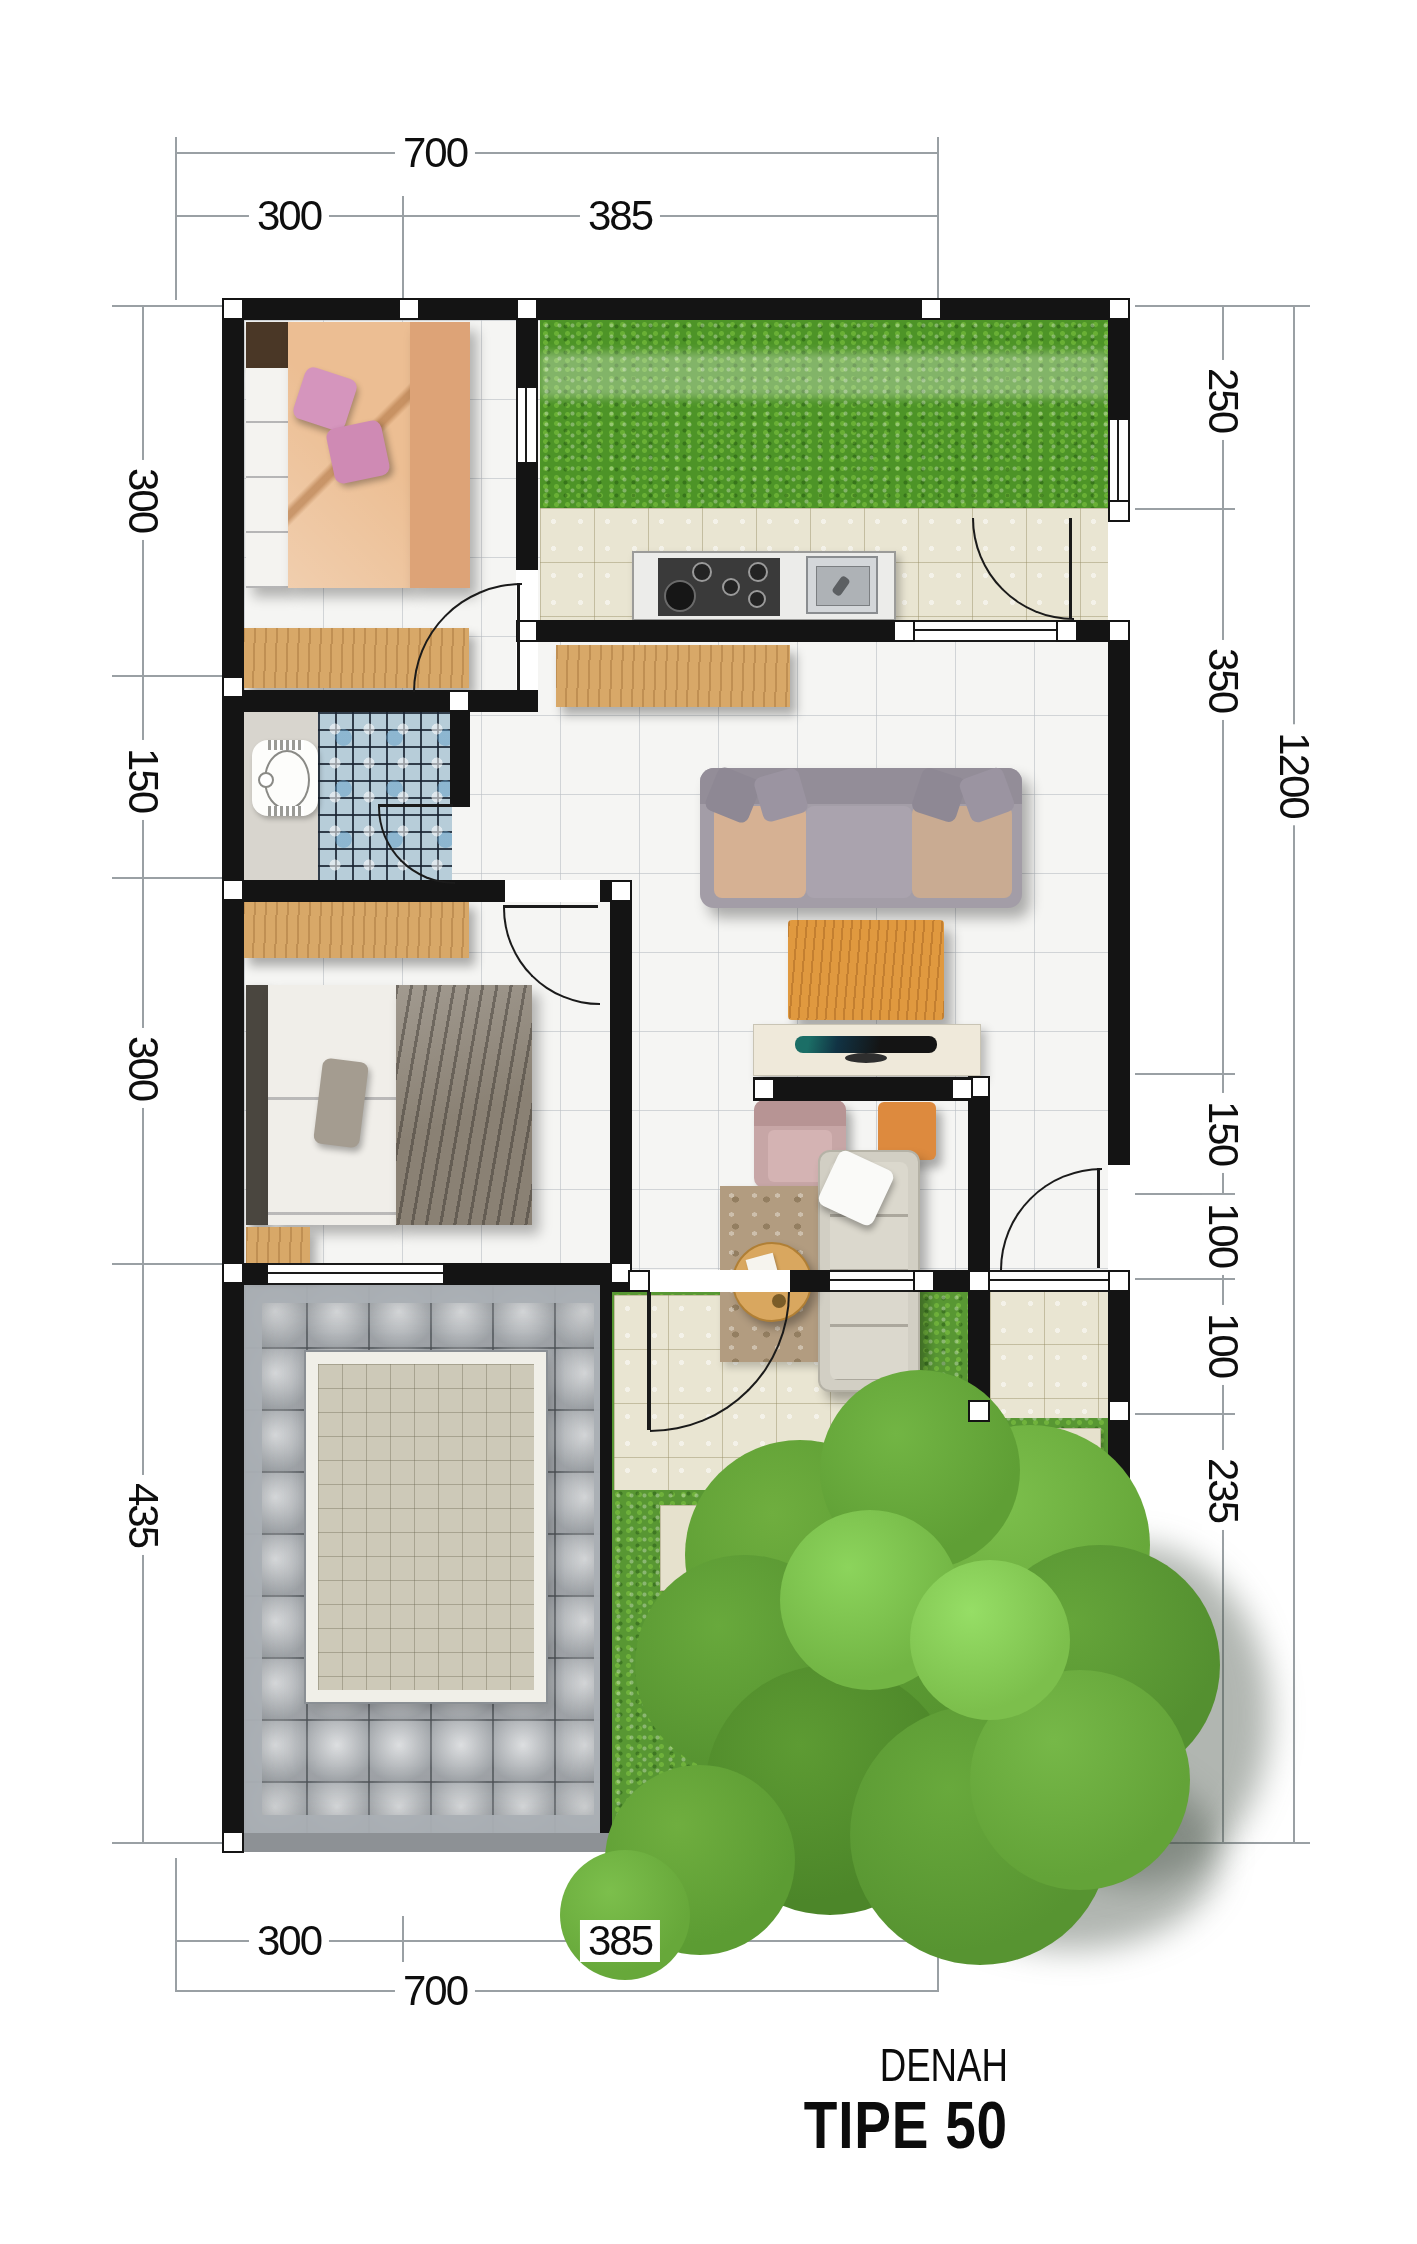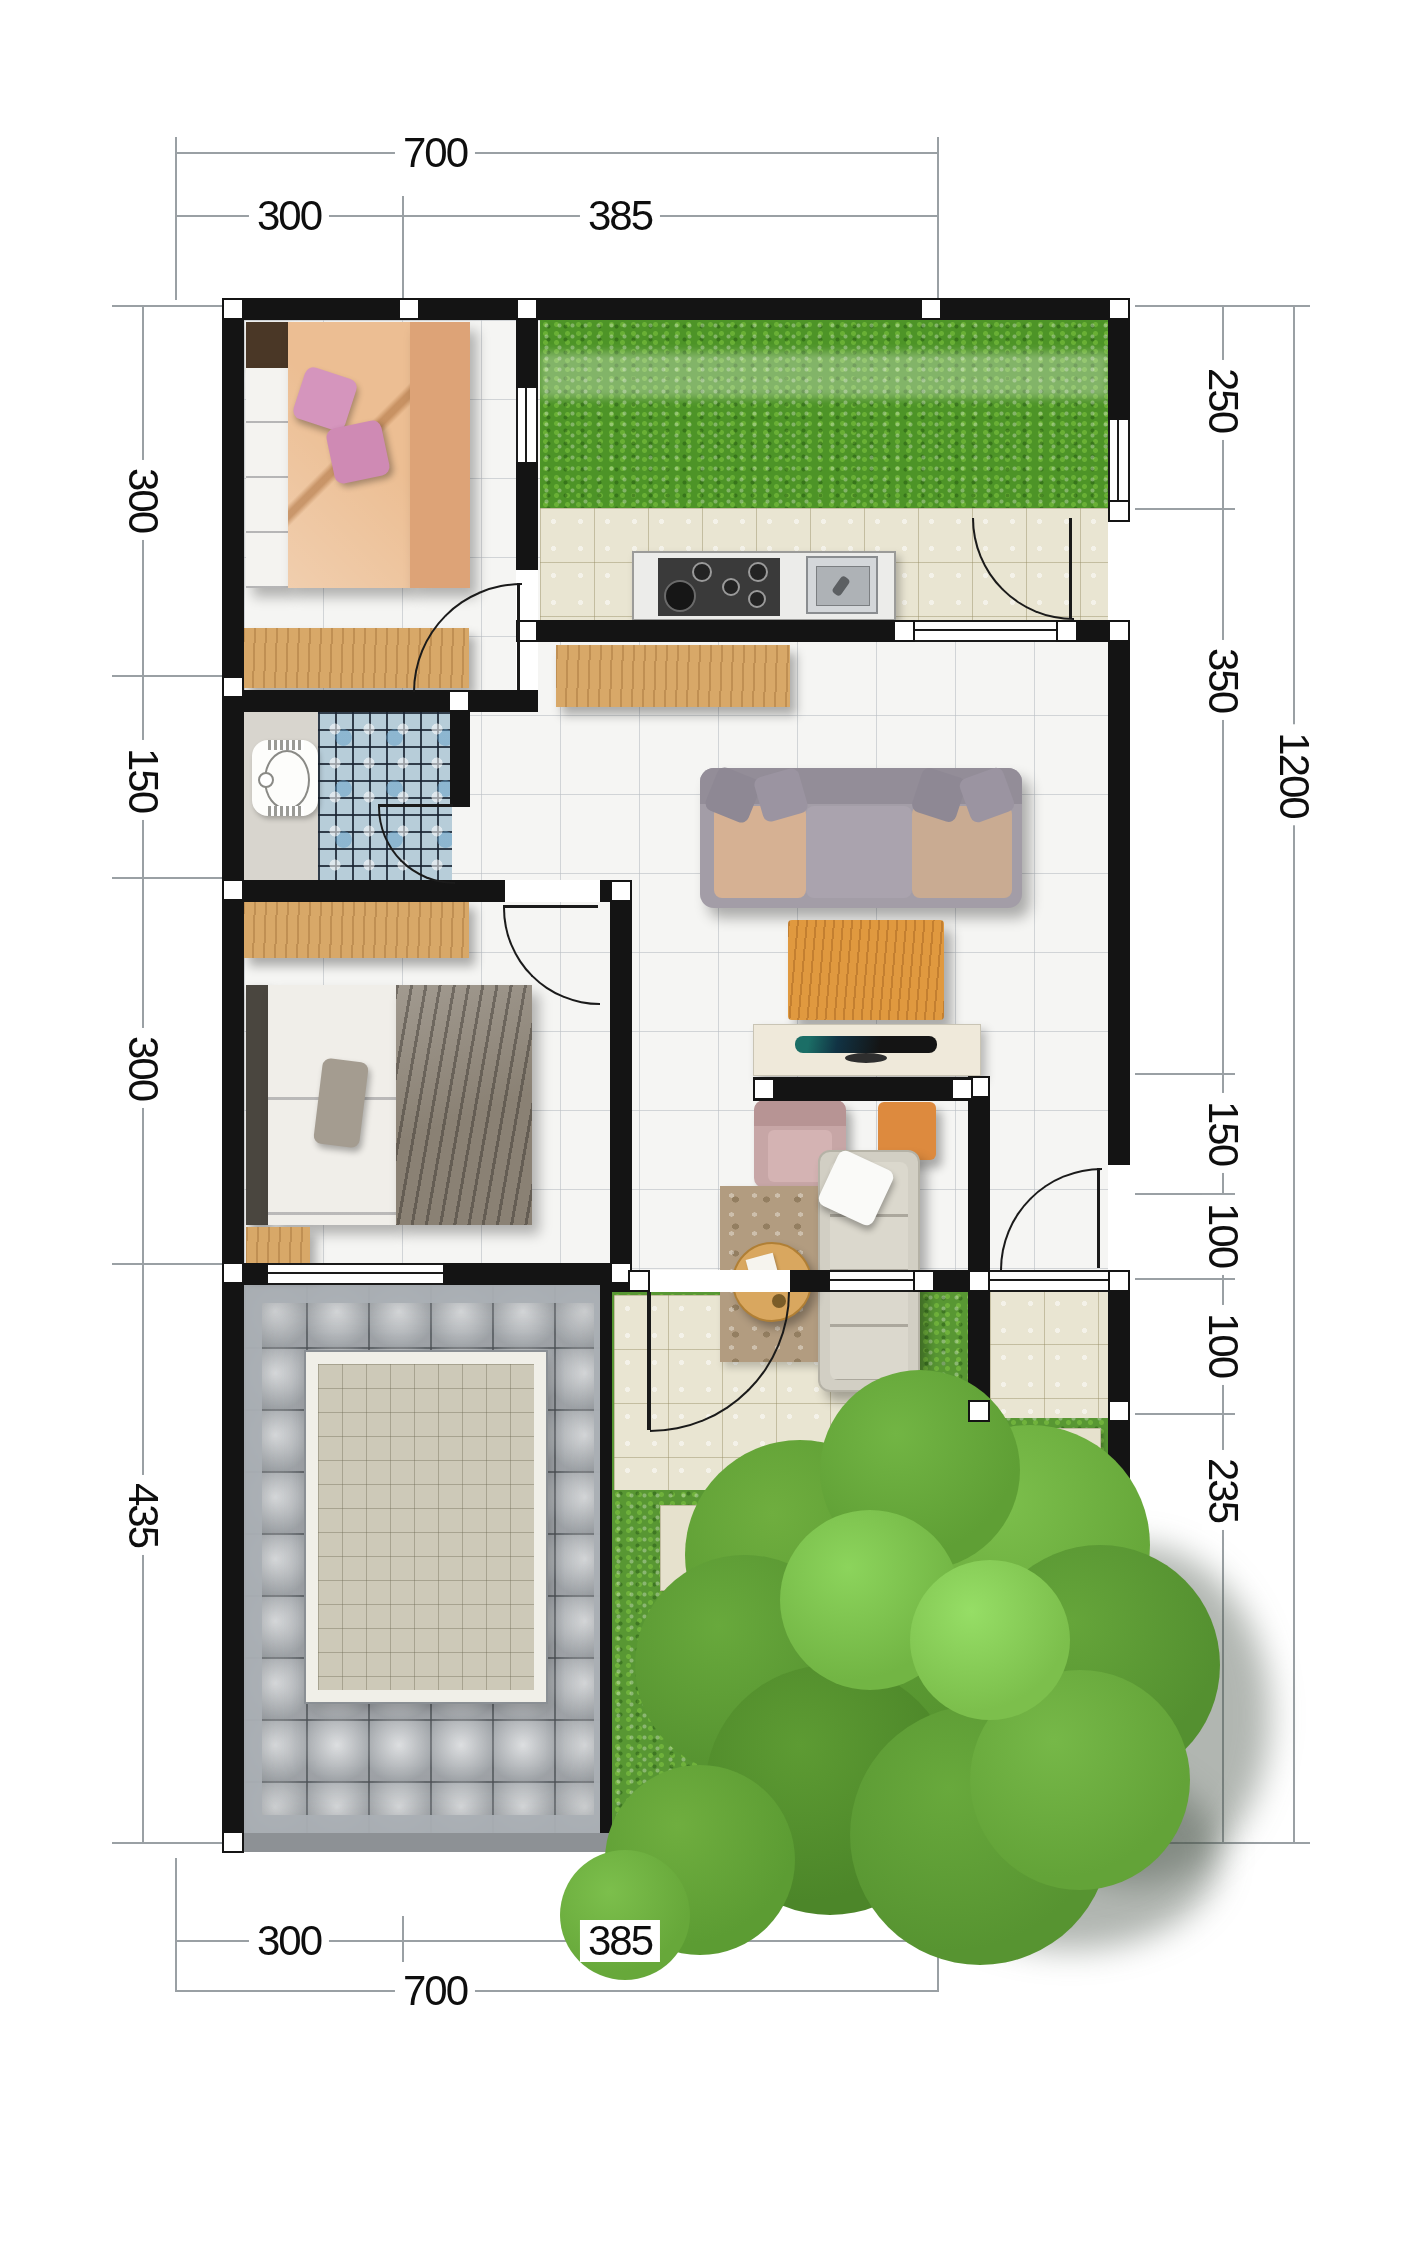--- a/index.html
+++ b/index.html
@@ -279,13 +279,17 @@
       <div class="blob" style="left: 980px; top: 1545px; width: 240px; height: 240px; background: radial-gradient(circle at 38% 32%, rgb(101, 165, 58) 0%, rgb(84, 144, 48) 68%), radial-gradient(circle, rgba(20, 60, 5, 0.35) 0px, rgba(20, 60, 5, 0.35) 1.5px, transparent 2.5px);"></div>
       <div class="blob" style="left: 705px; top: 1665px; width: 250px; height: 250px; background: radial-gradient(circle at 38% 32%, rgb(93, 155, 51) 0%, rgb(76, 134, 41) 68%), radial-gradient(circle, rgba(20, 60, 5, 0.35) 0px, rgba(20, 60, 5, 0.35) 1.5px, transparent 2.5px);"></div>
       <div class="blob" style="left: 850px; top: 1705px; width: 260px; height: 260px; background: radial-gradient(circle at 38% 32%, rgb(104, 169, 60) 0%, rgb(87, 148, 49) 68%), radial-gradient(circle, rgba(20, 60, 5, 0.35) 0px, rgba(20, 60, 5, 0.35) 1.5px, transparent 2.5px);"></div>
       <div class="blob" style="left: 970px; top: 1670px; width: 220px; height: 220px; background: radial-gradient(circle at 38% 32%, rgb(118, 184, 72) 0%, rgb(99, 163, 56) 68%), radial-gradient(circle, rgba(20, 60, 5, 0.35) 0px, rgba(20, 60, 5, 0.35) 1.5px, transparent 2.5px);"></div>
       <div class="blob" style="left: 605px; top: 1765px; width: 190px; height: 190px; background: radial-gradient(circle at 38% 32%, rgb(111, 174, 63) 0%, rgb(92, 156, 51) 68%), radial-gradient(circle, rgba(20, 60, 5, 0.35) 0px, rgba(20, 60, 5, 0.35) 1.5px, transparent 2.5px);"></div>
       <div class="blob" style="left: 560px; top: 1850px; width: 130px; height: 130px; background: radial-gradient(circle at 38% 32%, rgb(124, 191, 76) 0%, rgb(103, 168, 58) 68%), radial-gradient(circle, rgba(20, 60, 5, 0.35) 0px, rgba(20, 60, 5, 0.35) 1.5px, transparent 2.5px);"></div>
       <div class="blob" style="left: 780px; top: 1510px; width: 180px; height: 180px; background: radial-gradient(circle at 38% 32%, rgb(140, 212, 92) 0%, rgb(114, 181, 68) 68%), radial-gradient(circle, rgba(20, 60, 5, 0.35) 0px, rgba(20, 60, 5, 0.35) 1.5px, transparent 2.5px);"></div>
       <div class="blob" style="left: 910px; top: 1560px; width: 160px; height: 160px; background: radial-gradient(circle at 38% 32%, rgb(150, 222, 102) 0%, rgb(124, 191, 76) 68%), radial-gradient(circle, rgba(20, 60, 5, 0.35) 0px, rgba(20, 60, 5, 0.35) 1.5px, transparent 2.5px);"></div>
     </div>
 
+  <div id="title">
+    <div class="sub">DENAH</div>
+    <div class="main">TIPE 50</div>
+  </div>
 </div>
 
 </body></html>

